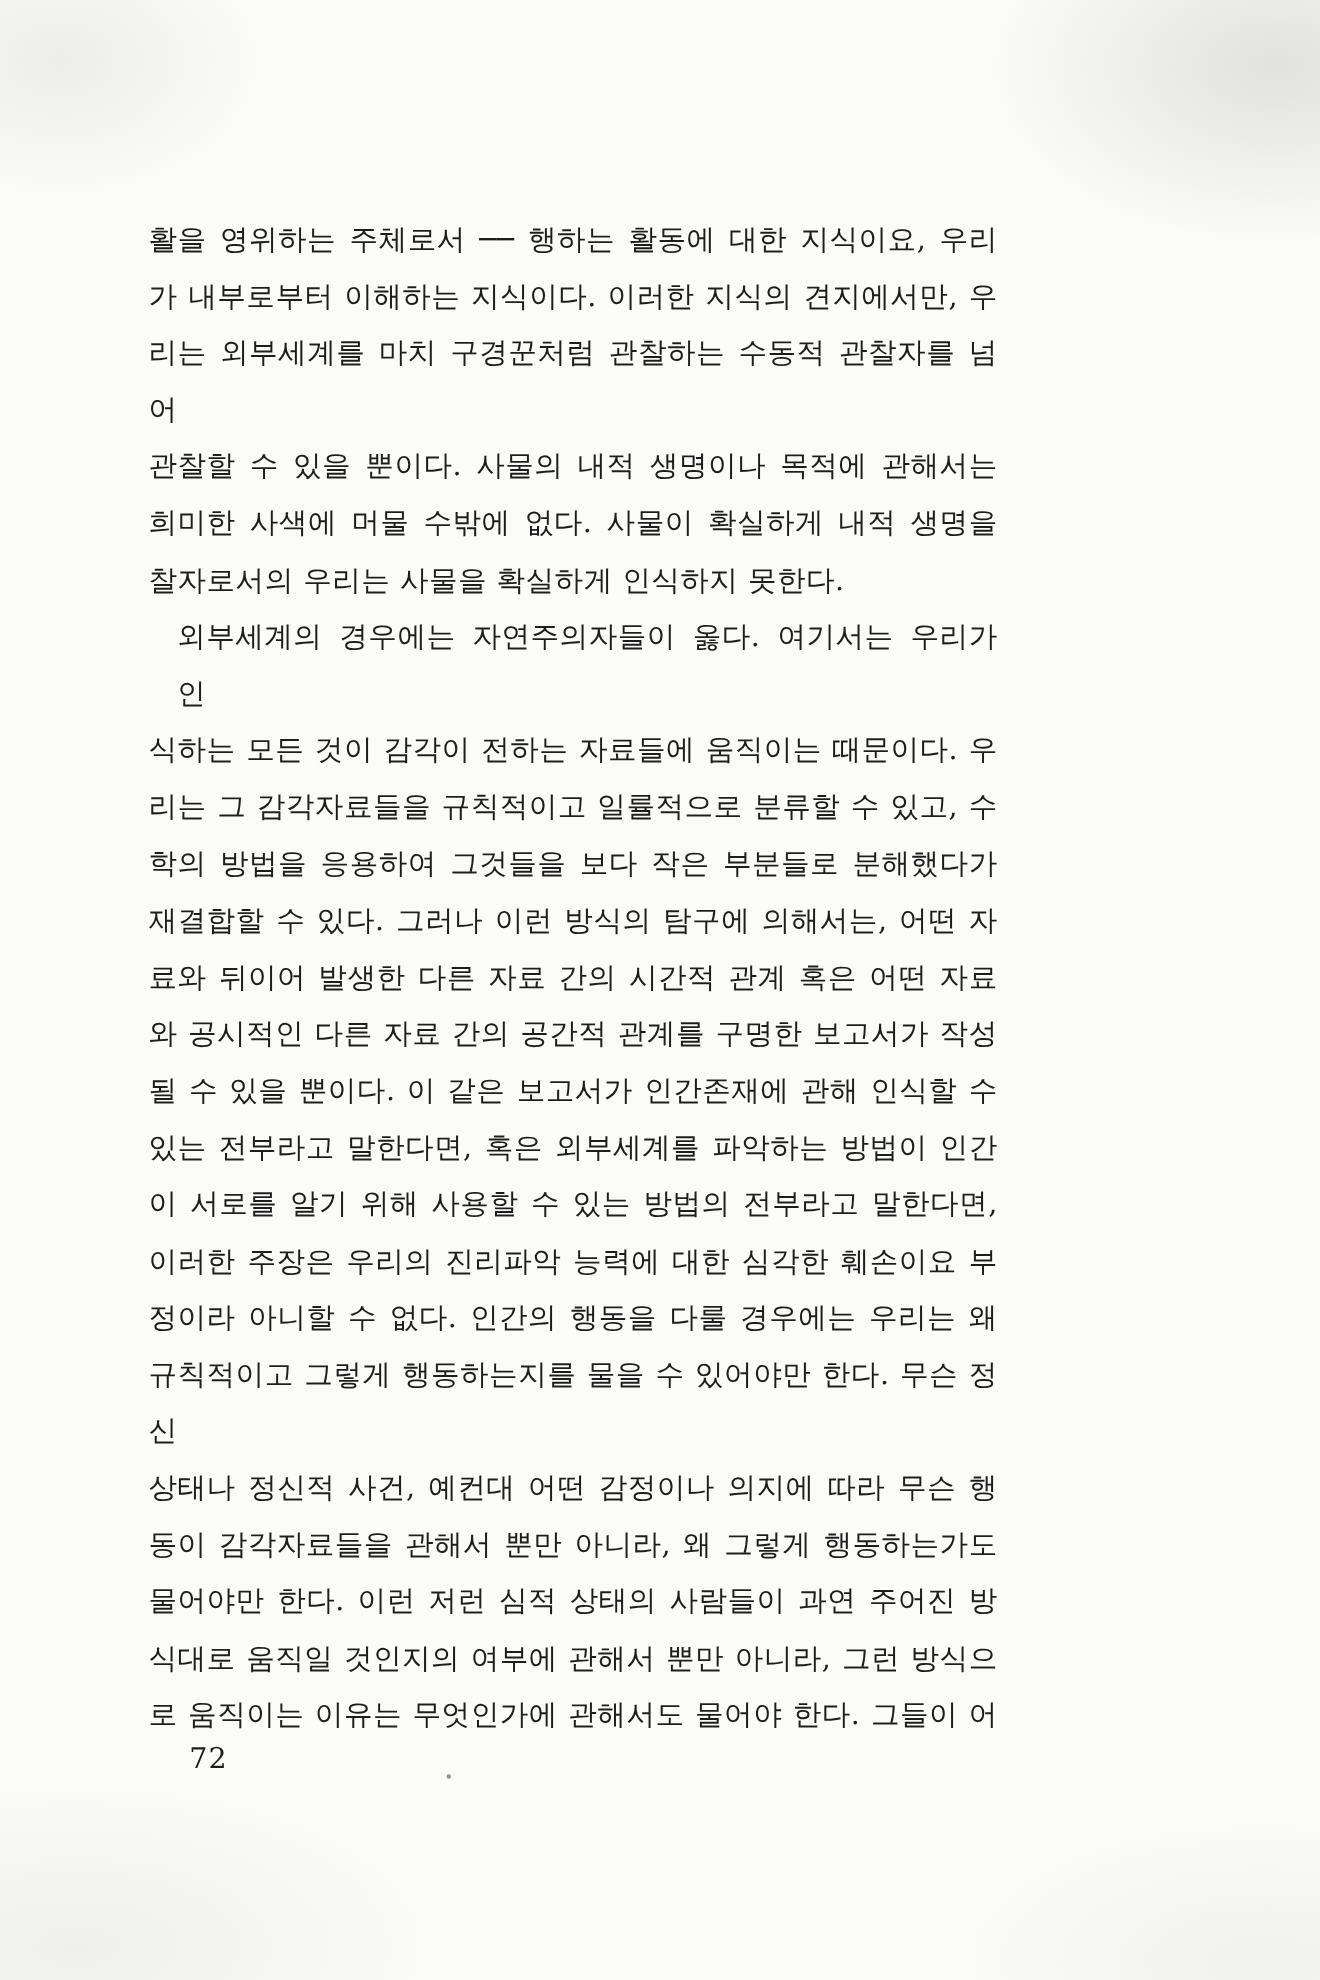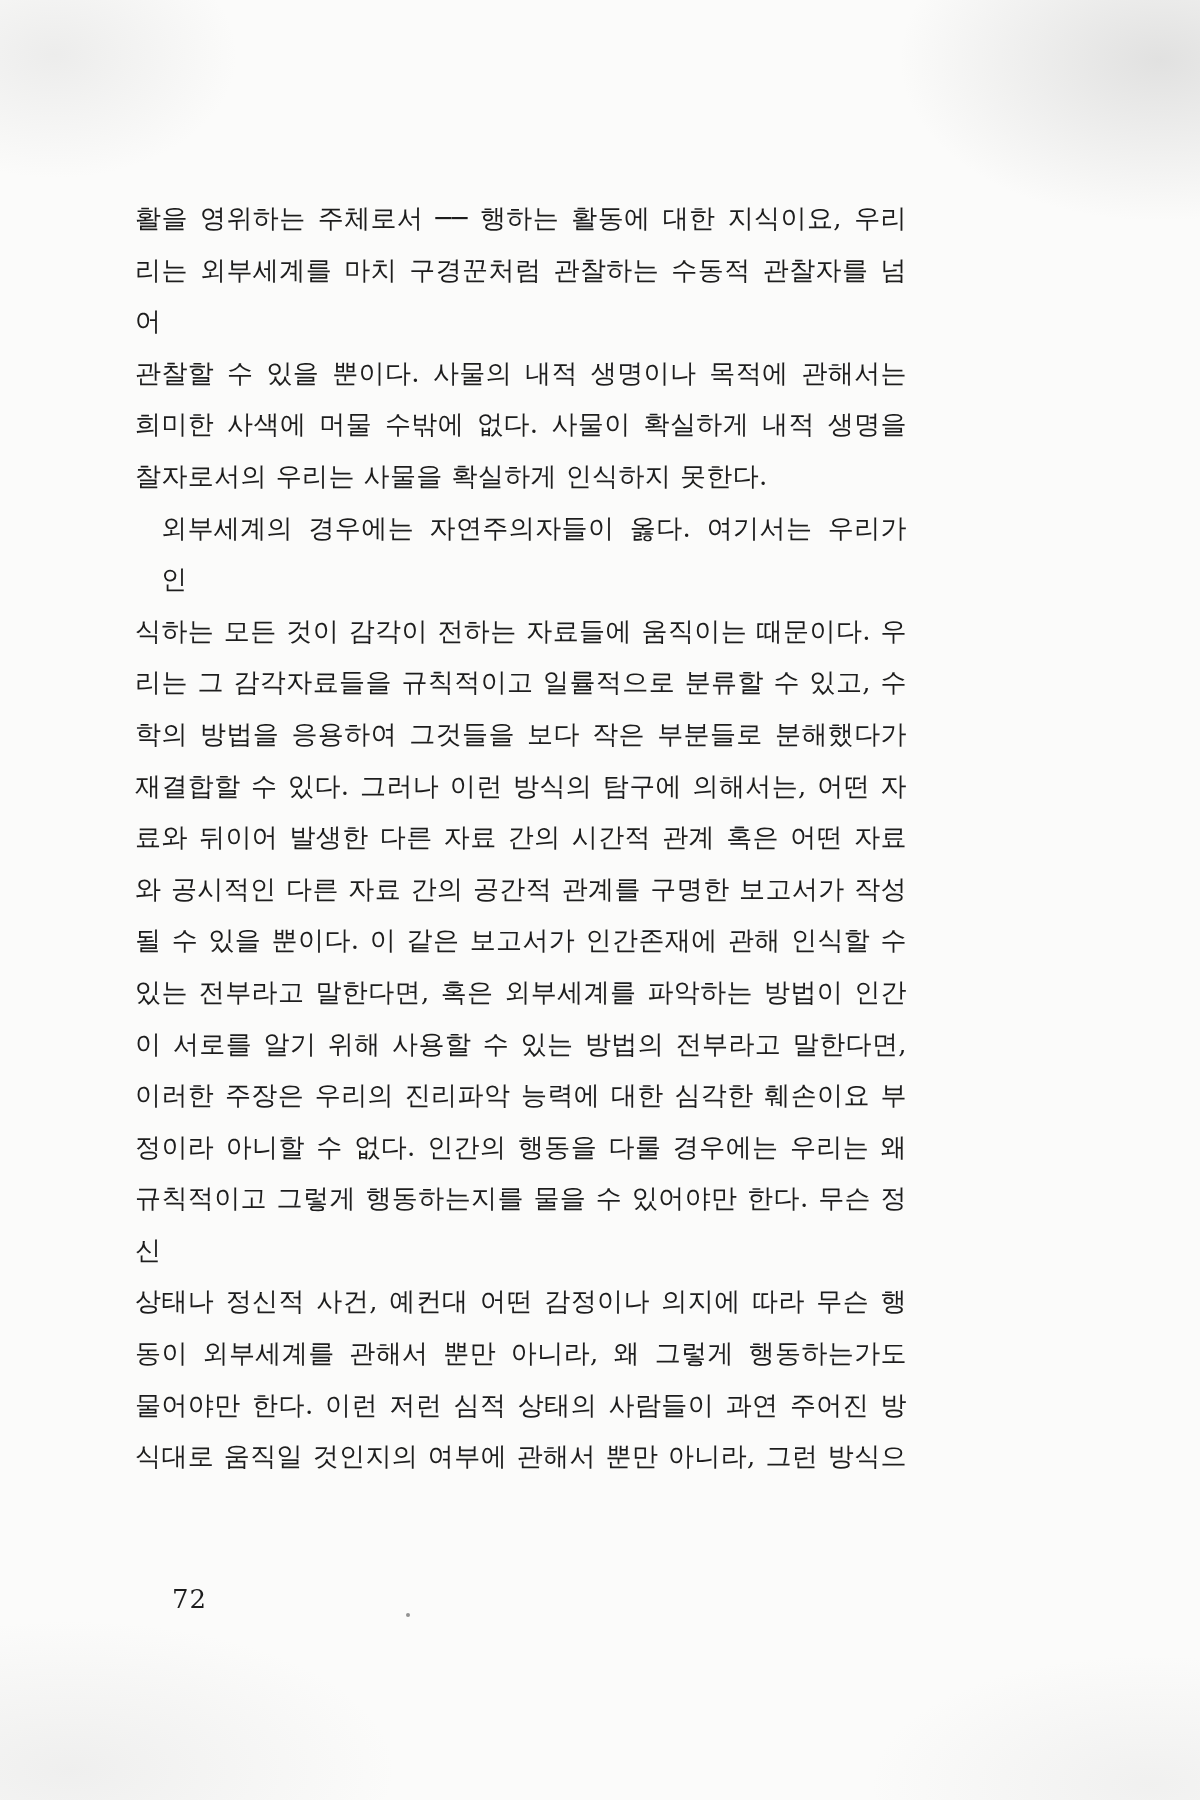--- a/index.html
+++ b/index.html
@@ -50,40 +50,42 @@
     background:rgba(60,60,60,.55);
   }
 </style>
 </head>
 <body>
 
 <div class="page">
   <div class="text-block" id="text-block">
       <div class="paragraph">
         <div class="line j">활을 영위하는 주체로서 ── 행하는 활동에 대한 지식이요, 우리</div>
+        <div class="line j">가 내부로부터 이해하는 지식이다. 이러한 지식의 견지에서만, 우</div>
         <div class="line j">리는 외부세계를 마치 구경꾼처럼 관찰하는 수동적 관찰자를 넘어</div>
         <div class="line j">관찰할 수 있을 뿐이다. 사물의 내적 생명이나 목적에 관해서는</div>
         <div class="line j">희미한 사색에 머물 수밖에 없다. 사물이 확실하게 내적 생명을</div>
         <div class="line">찰자로서의 우리는 사물을 확실하게 인식하지 못한다.</div>
       </div>
       <div class="paragraph">
         <div class="line j ind">외부세계의 경우에는 자연주의자들이 옳다. 여기서는 우리가 인</div>
         <div class="line j">식하는 모든 것이 감각이 전하는 자료들에 움직이는 때문이다. 우</div>
         <div class="line j">리는 그 감각자료들을 규칙적이고 일률적으로 분류할 수 있고, 수</div>
         <div class="line j">학의 방법을 응용하여 그것들을 보다 작은 부분들로 분해했다가</div>
         <div class="line j">재결합할 수 있다. 그러나 이런 방식의 탐구에 의해서는, 어떤 자</div>
         <div class="line j">료와 뒤이어 발생한 다른 자료 간의 시간적 관계 혹은 어떤 자료</div>
         <div class="line j">와 공시적인 다른 자료 간의 공간적 관계를 구명한 보고서가 작성</div>
         <div class="line j">될 수 있을 뿐이다. 이 같은 보고서가 인간존재에 관해 인식할 수</div>
         <div class="line j">있는 전부라고 말한다면, 혹은 외부세계를 파악하는 방법이 인간</div>
         <div class="line j">이 서로를 알기 위해 사용할 수 있는 방법의 전부라고 말한다면,</div>
         <div class="line j">이러한 주장은 우리의 진리파악 능력에 대한 심각한 훼손이요 부</div>
         <div class="line j">정이라 아니할 수 없다. 인간의 행동을 다룰 경우에는 우리는 왜</div>
         <div class="line j">규칙적이고 그렇게 행동하는지를 물을 수 있어야만 한다. 무슨 정신</div>
         <div class="line j">상태나 정신적 사건, 예컨대 어떤 감정이나 의지에 따라 무슨 행</div>
-        <div class="line j">동이 외부세계를 관해서 뿐만 아니라, 왜 그렇게 행동하는가도</div>
+        <div class="line j">동이 감각자료들을 관해서 뿐만 아니라, 왜 그렇게 행동하는가도</div>
         <div class="line j">물어야만 한다. 이런 저런 심적 상태의 사람들이 과연 주어진 방</div>
         <div class="line j">식대로 움직일 것인지의 여부에 관해서 뿐만 아니라, 그런 방식으</div>
+        <div class="line j">로 움직이는 이유는 무엇인가에 관해서도 물어야 한다. 그들이 어</div>
       </div>
     </div>
   <div class="page-number">72</div>
   <div class="speck"></div>
 </div>
 
 </body></html>

